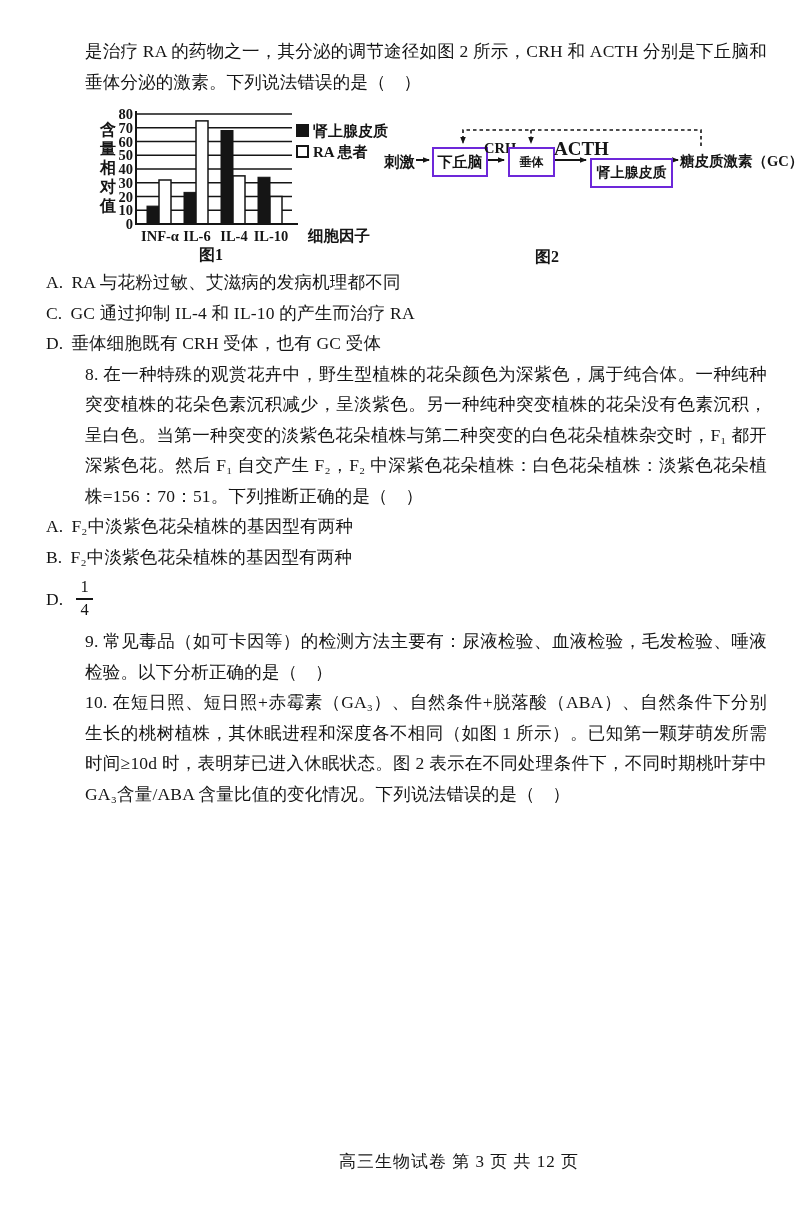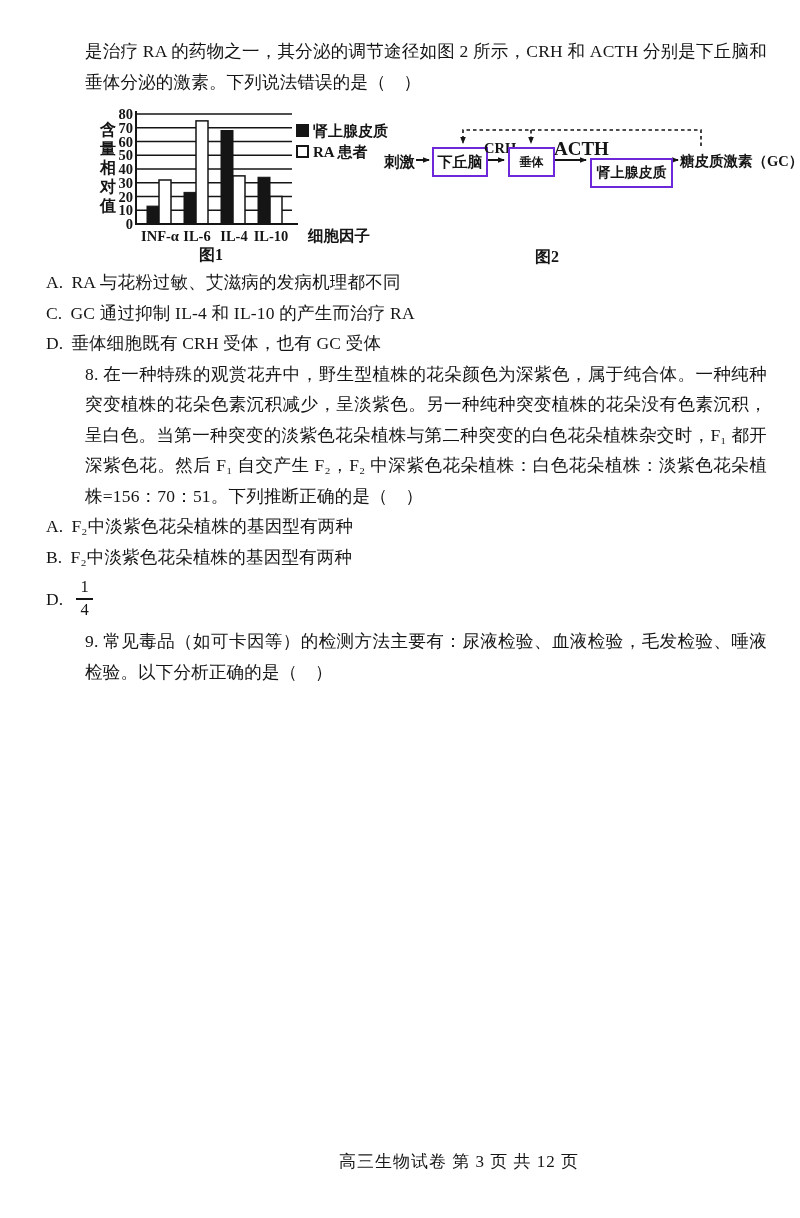--- a/index.html
+++ b/index.html
@@ -158,17 +158,18 @@
         <span class="opt-label">D.</span>
           <span class="fraction">
             <span class="num">1</span>
             <span class="den">4</span>
           </span>
       </p>
     </div>
 
     <p class="para">9. 常见毒品（如可卡因等）的检测方法主要有：尿液检验、血液检验，毛发检验、唾液检验。以下分析正确的是（　）</p>
 
+    <p class="para">10. 在短日照、短日照+赤霉素（GA₃）、自然条件+脱落酸（ABA）、自然条件下分别生长的桃树植株，其休眠进程和深度各不相同（如图 1 所示）。已知第一颗芽萌发所需时间≥10d 时，表明芽已进入休眠状态。图 2 表示在不同处理条件下，不同时期桃叶芽中 GA₃含量/ABA 含量比值的变化情况。下列说法错误的是（　）</p>
 
   </div>
 
   <div class="footer">高三生物试卷 第 3 页 共 12 页</div>
 </div>
 
 </body></html>

